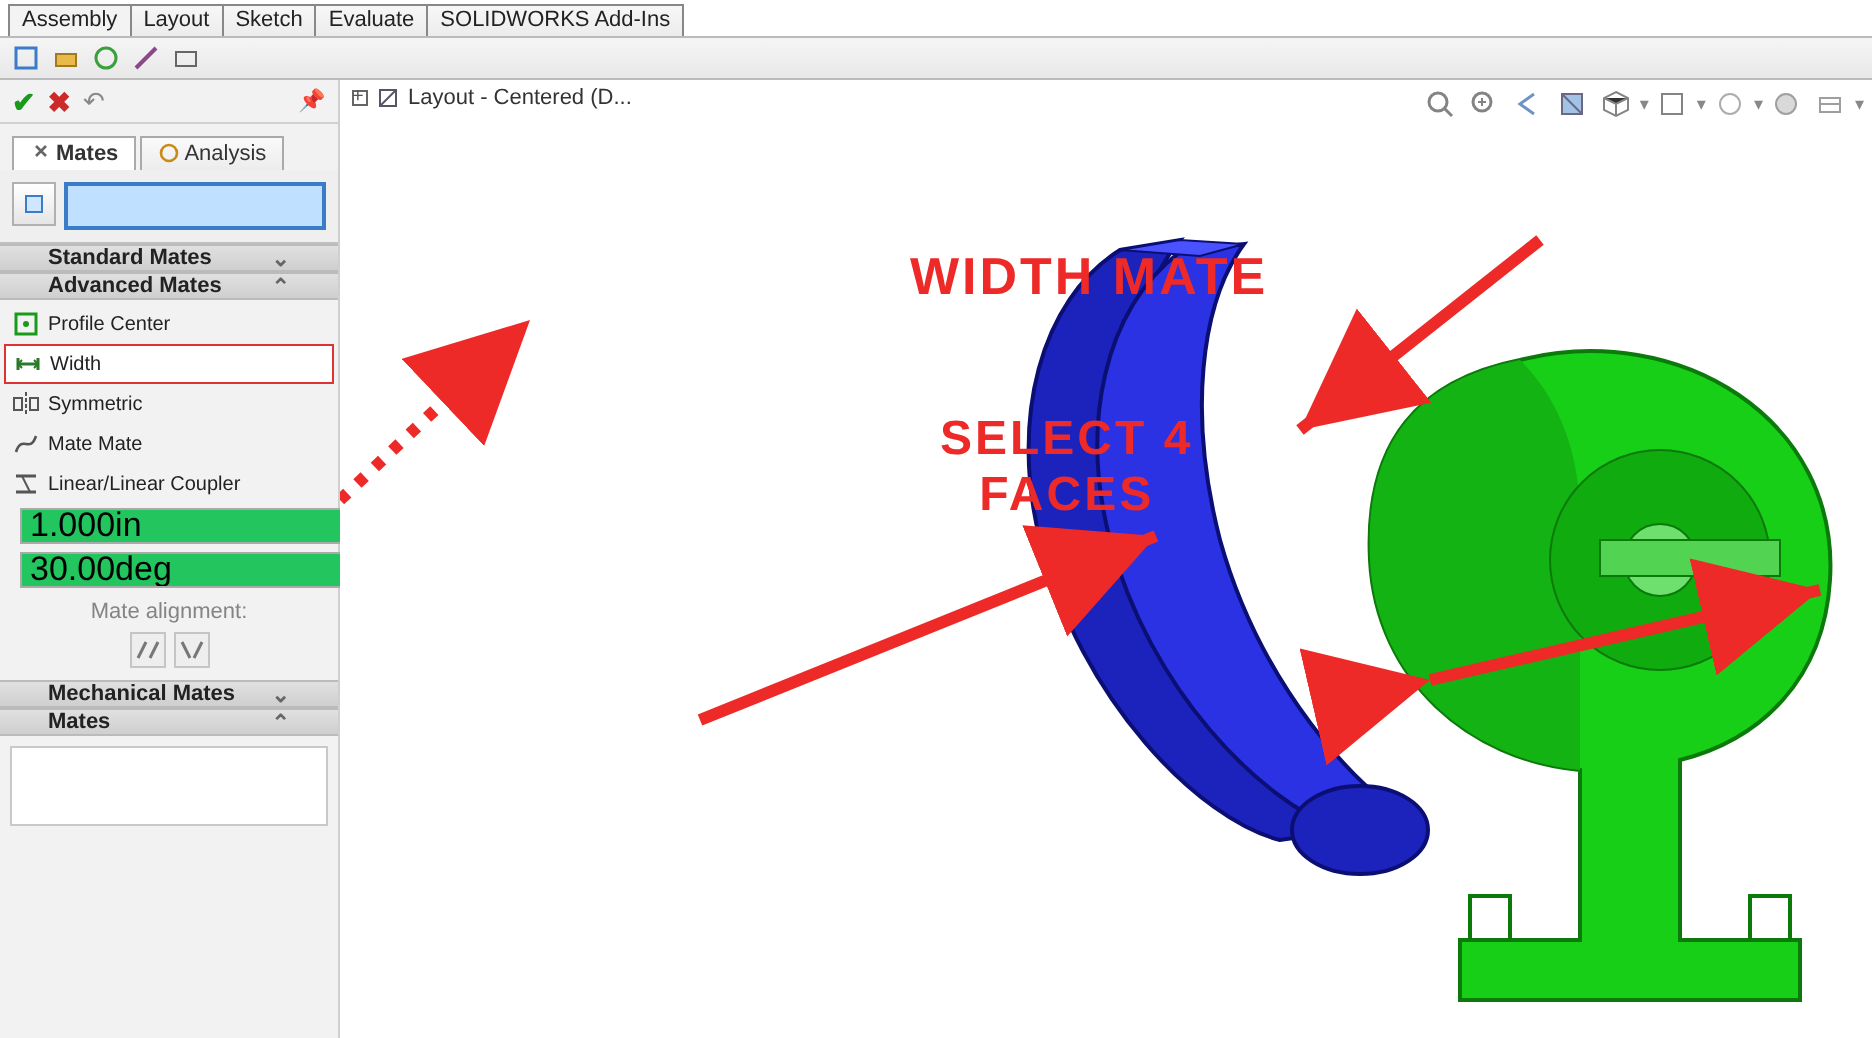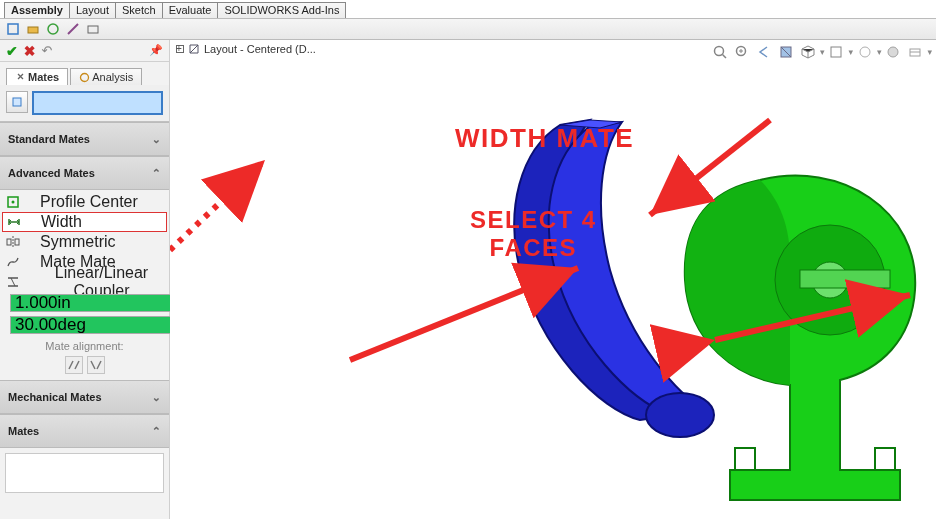--- a/index.html
+++ b/index.html
@@ -1,21 +1,21 @@
 <!DOCTYPE html>
 <html><head>
 <meta charset="utf-8">
 <style>
   * { box-sizing: border-box; margin: 0; padding: 0; font-family: "Segoe UI", Tahoma, Arial, sans-serif; }
   body { width: 936px; height: 519px; overflow: hidden; background: #fff; position: relative; font-size: 11px; }
 
   
   .cmd-tabs { height: 18px; display: flex; align-items: flex-end; padding-left: 4px; user-select: none; }
   .cmd-tab { border: 1px solid #888; border-bottom: none; background: linear-gradient(#f7f7f7,#ececec); padding: 0 6px; height: 16px; line-height: 15px; font-size: 11px; color: #222; margin-right: -1px; }
-  .cmd-tab.active { font-weight: bold; background: #f3f3f3; }
+  .cmd-tab.active { font-weight: normal; background: #f3f3f3; }
 
   
   .mini-bar { height: 22px; background: linear-gradient(#f5f5f5,#e8e8e8); border-top: 1px solid #bbb; border-bottom: 1px solid #bbb; display: flex; align-items: center; padding-left: 4px; gap: 2px; }
   .mb-btn { width: 18px; height: 18px; display: flex; align-items: center; justify-content: center; border: 1px solid transparent; }
 
   
   .main { position: absolute; top: 40px; left: 0; right: 0; bottom: 0; display: flex; }
   .side { width: 170px; background: #f2f2f2; border-right: 1px solid #cfcfcf; display: flex; flex-direction: column; }
   .viewport { flex: 1; position: relative; background: #fff; }
 
@@ -33,26 +33,26 @@
   .inner-tab.active { background:#fff; font-weight:600; }
   .inner-tab svg { vertical-align:-2px; margin-right:2px;}
 
   
   .sel-panel { padding:6px; border-bottom:1px solid #c0c0c0; background:#efefef; }
   .sel-flex { display:flex; align-items:flex-start; gap:4px; }
   .sel-iconbtn { width:22px; height:22px; border:1px solid #b0b0b0; background:linear-gradient(#fff,#e5e5e5); display:flex; align-items:center; justify-content:center; }
   .sel-list { flex:1; height:24px; border:2px solid #3a7cc7; background:#bfe0ff; }
 
   
-  .section-head { height:34px; background:linear-gradient(#e0e0e0,#cfcfcf); border-top:1px solid #bbb; border-bottom:1px solid #bbb; display:flex; align-items:center; padding:0 8px; font-size:11px; color:#222; font-weight:600; }
+  .section-head { height:14px; background:linear-gradient(#e0e0e0,#cfcfcf); border-top:1px solid #bbb; border-bottom:1px solid #bbb; display:flex; align-items:center; padding:0 24px; font-size:11px; color:#222; font-weight:600; }
   .section-head .chev { margin-left:auto; color:#666; }
 
   .section-body { background:#f2f2f2; padding:2px 2px; }
 
-  .mate-row { display:flex; align-items:center; height:20px; padding:0 4px; gap:20px; font-size:16px; color:#222;text-align:center; }
+  .mate-row { display:flex; align-items:center; height:20px; padding:0 4px; gap:4px; font-size:10px; color:#222;text-align:center; }
   .mate-row.hot { border:1px solid #d33; background:#fff; }
   .mate-row svg { flex-shrink:0; }
 
   .val-row { display:flex; align-items:center; padding:2px 4px; gap:4px; }
   .val-row input { flex:1; height:18px; border:1px solid #aaa; padding:0 4px; font-size:17px; background:#22c55e; }
   .spin { width:14px; display:flex; flex-direction:column; }
   .spin div { height:9px; border:1px solid #aaa; background:linear-gradient(#fff,#e5e5e5); font-size:7px; line-height:6px; text-align:center; }
 
   .align-row { text-align:center; color:#848484; font-size:11px; padding:4px 0;}
   .align-btns { display:flex; justify-content:center; gap:4px; padding-bottom:4px;}

